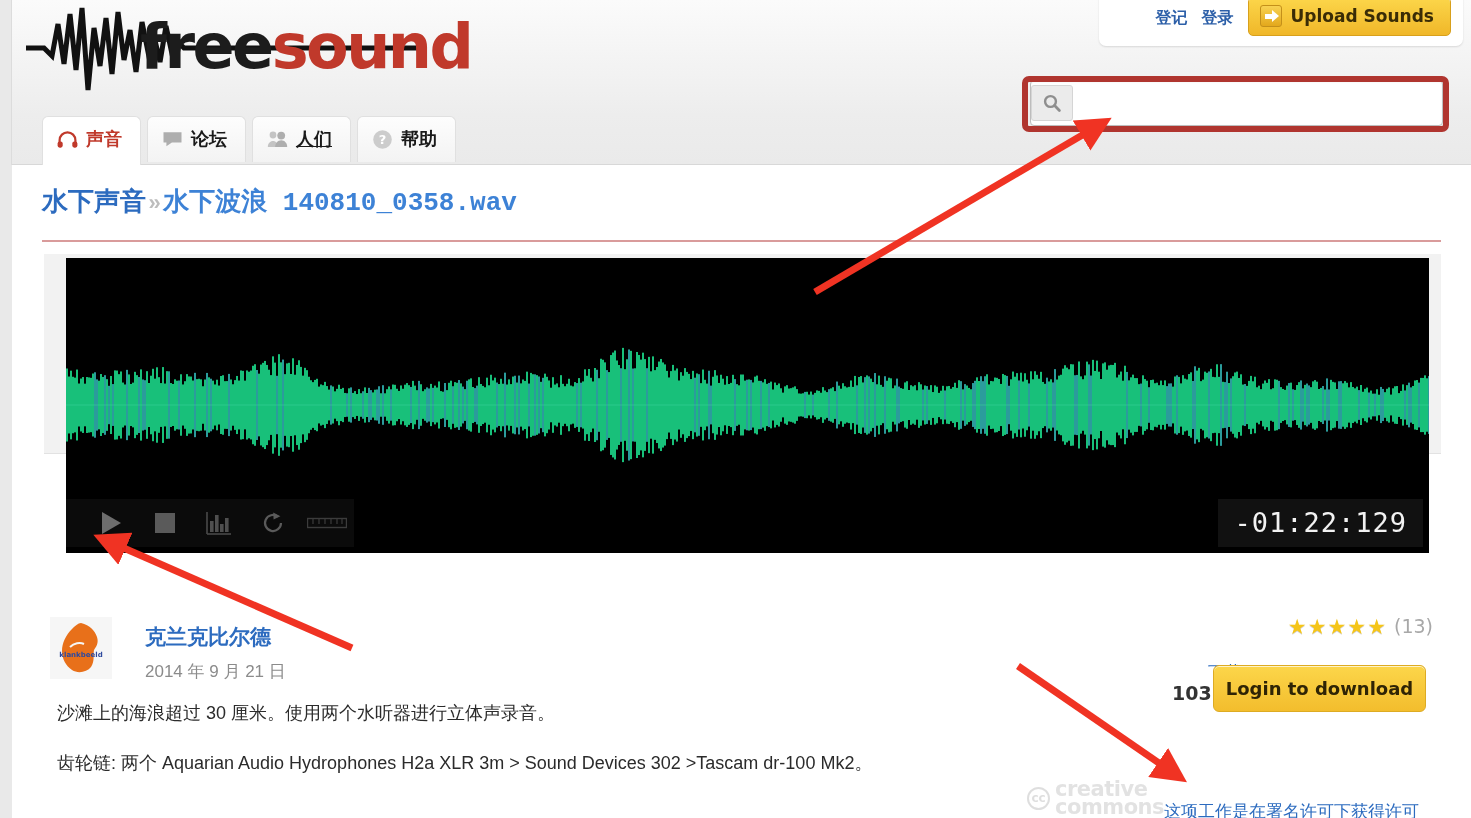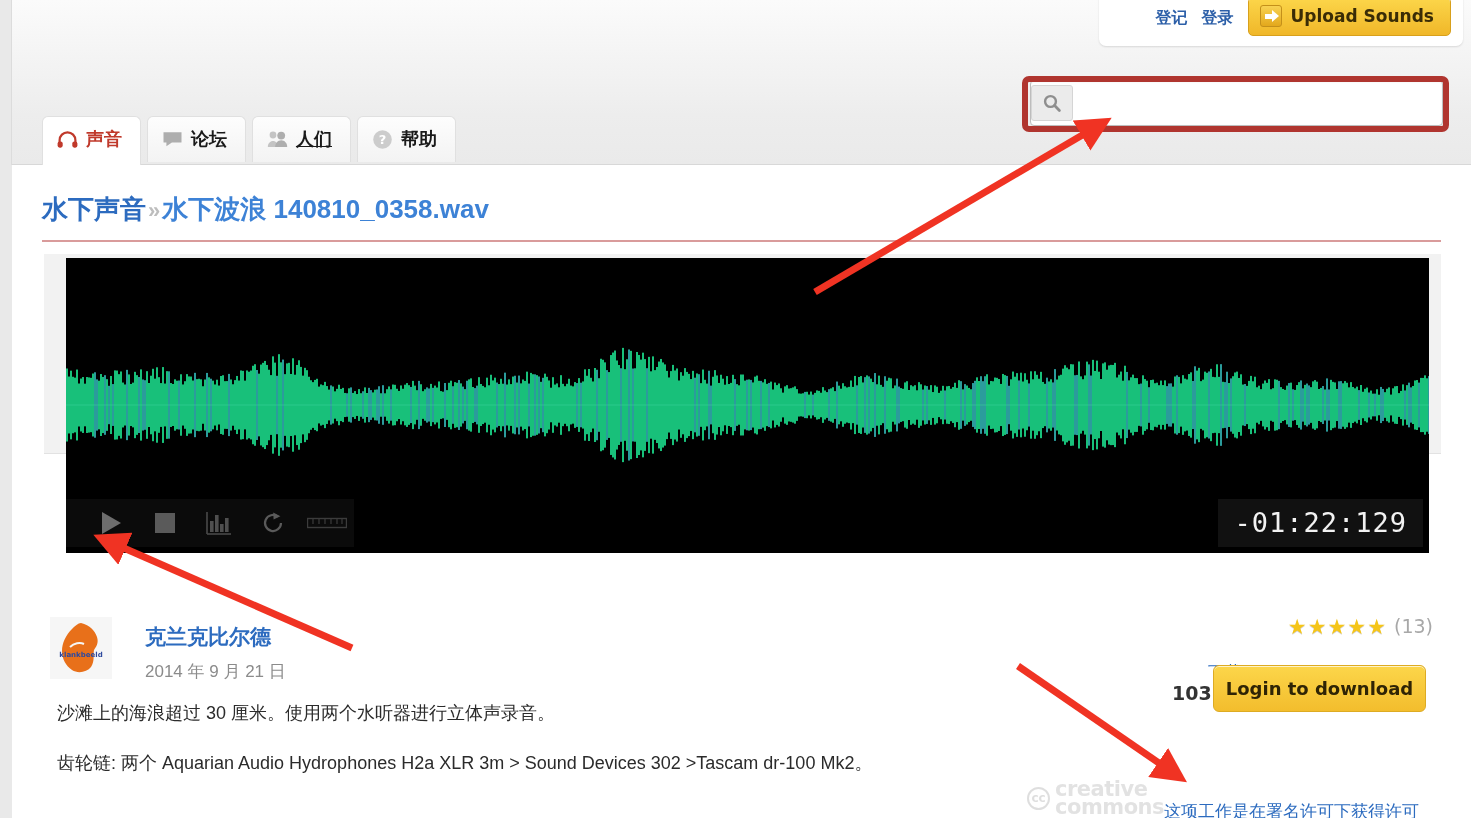--- a/index.html
+++ b/index.html
@@ -170,24 +170,24 @@
   .tab.underlined .tab-label { text-decoration: underline; }
   .tab-ico { width: 21px; height: 21px; display:flex; align-items:center; justify-content:center; }
 
   
   .content {
     position: absolute; left: 12px; top: 166px;
     width: 1459px; height: 652px;
     background: #fff;
   }
   .breadcrumb {
-    position: absolute; left: 30px; top: 26px;
+    position: absolute; left: 30px; top: 18px;
     font-size: 26px; font-weight: bold;
     white-space: nowrap;
-    font-family: Liberation Sans, sans-serif;
+    font-family: Liberation Mono, monospace;
   }
   .bc-link { color: #2c6bbf; text-decoration: none; }
   .bc-sep { color: #bdbdbd; font-size: 22px; margin: 0 2px; }
   .bc-title { color: #3d82d6; font-weight: bold; }
   .hr-red {
     position: absolute; left: 30px; top: 74px;
     width: 1399px; height: 2px;
     background: #d99b9b;
   }
 
@@ -319,20 +319,28 @@
 </head>
 <body>
 
 <div id="page">
 
   <div class="gutter"></div>
   <div class="gutter-line"></div>
 
   <div class="header">
 
+    <div class="logo">
+      <svg width="400" height="96" viewBox="0 0 400 96">
+        <polyline fill="none" stroke="#111" stroke-width="5" stroke-linejoin="miter" points="4,44 22,44 30,52 36,20 42,60 48,10 54,66 60,4 66,86 72,24 78,62 84,14 90,70 96,8 102,56 108,26 114,68 120,18 126,48 132,32 138,58 144,22 150,50 156,38 162,44 400,44"></polyline>
+      </svg>
+      <div class="logo-text">
+        <span class="logo-free">free</span><span class="logo-sound">sound</span>
+      </div>
+    </div>
 
     <div class="topright">
       <a class="toplink" href="#">登记</a>
       <a class="toplink" href="#">登录</a>
       <button class="upload-btn">
         <span class="upload-arrow"></span>
         <span>Upload Sounds</span>
       </button>
     </div>
 

